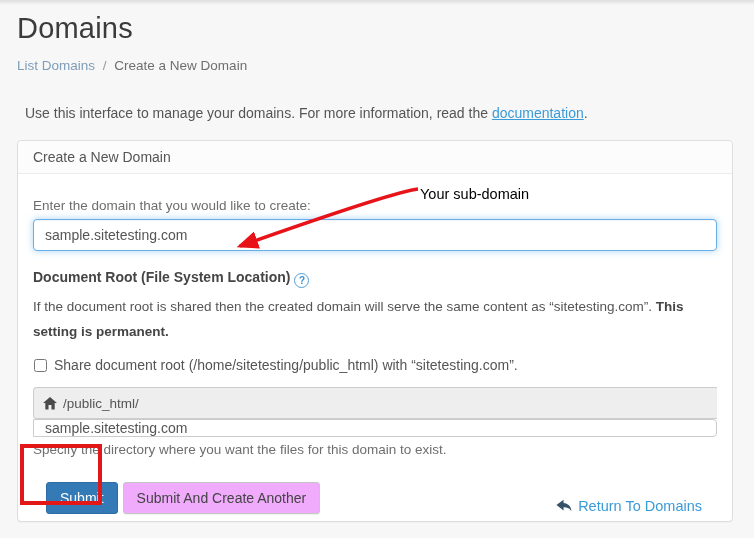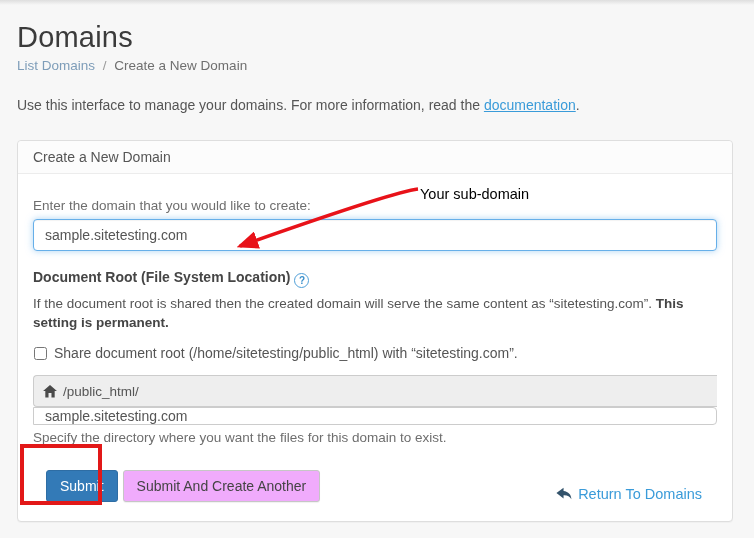--- a/index.html
+++ b/index.html
@@ -6,28 +6,28 @@
   html,body { margin:0; padding:0; }
   body {
     width:754px; height:538px; position:relative; overflow:hidden;
     background:#f7f7f7;
     font-family:"Liberation Sans", sans-serif;
     color:#555;
   }
   .top-edge { position:absolute; top:0; left:0; width:754px; height:5px;
     background:linear-gradient(#dedede, #f7f7f7); }
 
-  h1.page-title { position:absolute; top:21px; left:17px; margin:0;
+  h1.page-title { position:absolute; top:12px; left:17px; margin:0;
     font-size:29px; font-weight:400; color:#3b3b3b; letter-spacing:.2px; }
 
   .breadcrumb { position:absolute; top:58px; left:17px; font-size:13.5px; color:#6f6f6f; }
   .breadcrumb a { color:#7e9db9; text-decoration:none; cursor:pointer; }
   .breadcrumb .sep { margin:0 4px; color:#9a9a9a; }
 
-  .intro { position:absolute; top:97px; left:17px; margin:0; font-size:14px; color:#555; }
+  .intro { position:absolute; top:97px; left:17px; margin:8px; font-size:14px; color:#555; }
   .intro a { color:#3a9bd9; text-decoration:underline; cursor:pointer; }
 
   .panel { position:absolute; top:140px; left:17px; width:716px; height:382px;
     background:#fff; border:1px solid #dedede; border-radius:4px;
     box-shadow:0 1px 1px rgba(0,0,0,.03); }
   .panel-header { height:33px; line-height:32px; padding:0 15px; font-size:14px; color:#555;
     background:#fcfcfc; border-bottom:1px solid #ececec; border-radius:4px 4px 0 0; }
   .panel-body { padding:19px 15px 0 15px; }
 
   .field-label { font-size:14px; font-weight:bold; color:#454545; }
@@ -36,21 +36,21 @@
     font-size:10px; font-weight:bold; text-align:center; vertical-align:-2px;
     margin-left:4px; cursor:pointer; }
   .hint { font-size:13.5px; color:#6e6e6e; margin-top:5px; }
 
   .domain-input { display:block; width:100%; height:32px; margin-top:6px; padding:0 11px;
     font-family:"Liberation Sans", sans-serif; font-size:14px; color:#555;
     border:1px solid #66afe9; border-radius:4px; outline:none;
     box-shadow:inset 0 1px 1px rgba(0,0,0,.05), 0 0 7px rgba(102,175,233,.55); }
 
   .docroot-label { margin-top:18px; }
-  .docroot-desc { margin-top:6px; font-size:13.5px; color:#555; line-height:19px; max-width:672px; }
+  .docroot-desc { margin-top:6px; font-size:13.5px; color:#555; line-height:25px; max-width:672px; }
   .docroot-desc b { color:#454545; }
 
   .share-row { margin-top:13px; font-size:14px; color:#555; display:flex; align-items:center; }
   .share-row input[type=checkbox] { width:13px; height:13px; margin:0 7px 0 1px; cursor:pointer; }
 
   .input-group { display:flex; margin-top:14px; width:100%;flex-direction:column; }
   .ig-addon { display:flex; align-items:center; gap:6px; padding:0 10px 0 9px;
     background:#eee; border:1px solid #ccc; border-right:0; border-radius:4px 0 0 4px;
     font-size:13.5px; color:#555; height:32px; white-space:nowrap; }
   .ig-addon svg { display:block; }

